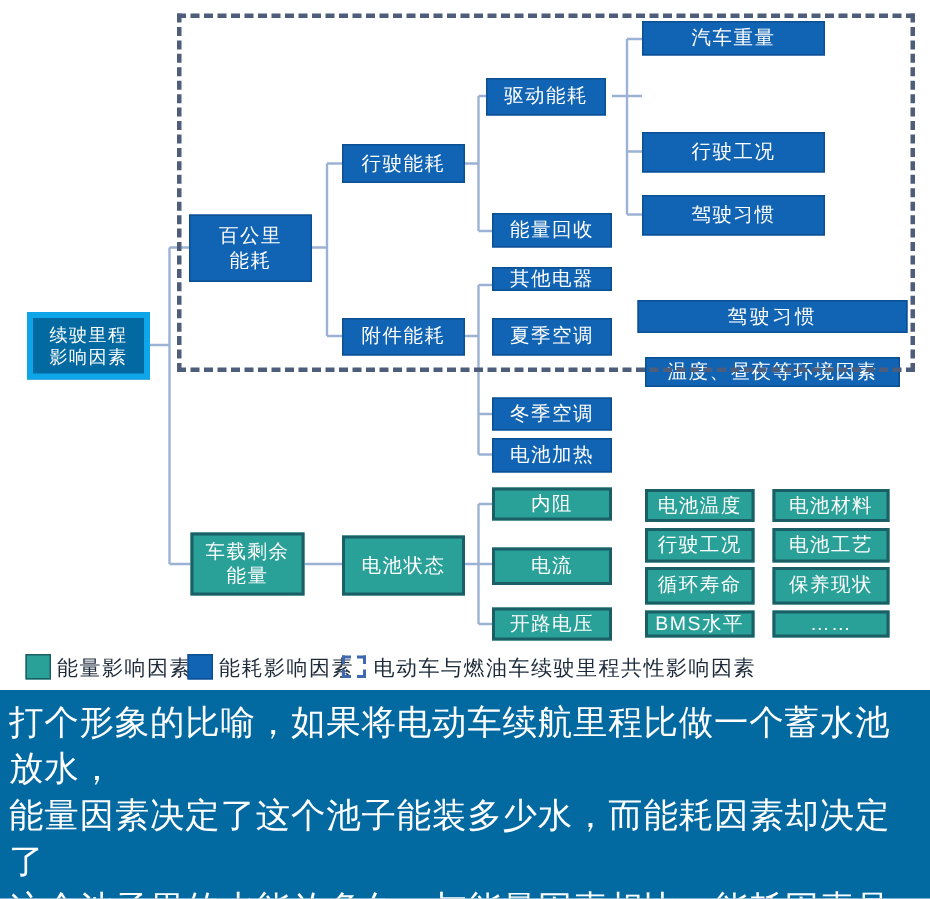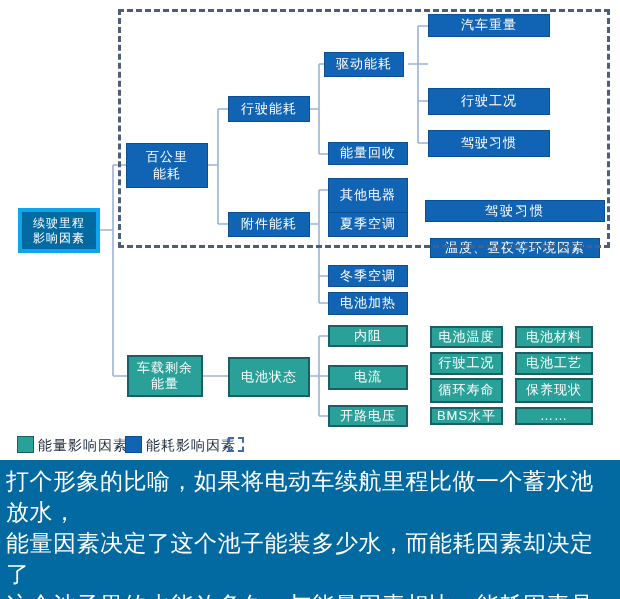--- a/index.html
+++ b/index.html
@@ -52,21 +52,21 @@
 能耗</div>
     <div class="node teal" style="left:127px;top:355px;width:76px;height:42px">车载剩余
 能量</div>
 
     <div class="node blue" style="left:228px;top:96px;width:82px;height:26px">行驶能耗</div>
     <div class="node blue" style="left:228px;top:212px;width:82px;height:25px">附件能耗</div>
     <div class="node teal" style="left:228px;top:357px;width:82px;height:40px">电池状态</div>
 
     <div class="node blue" style="left:324px;top:52px;width:80px;height:25px">驱动能耗</div>
     <div class="node blue" style="left:328px;top:142px;width:80px;height:23px">能量回收</div>
-    <div class="node blue" style="left:328px;top:178px;width:80px;height:35px">其他电器</div>
+    <div class="node blue" style="left:328px;top:178px;width:80px;height:16px">其他电器</div>
     <div class="node blue" style="left:328px;top:212px;width:80px;height:25px">夏季空调</div>
     <div class="node blue" style="left:328px;top:265px;width:80px;height:22px">冬季空调</div>
     <div class="node blue" style="left:328px;top:292px;width:80px;height:23px">电池加热</div>
 
     <div class="node blue" style="left:428px;top:14px;width:122px;height:23px">汽车重量</div>
     <div class="node blue" style="left:428px;top:88px;width:122px;height:27px">行驶工况</div>
     <div class="node blue" style="left:428px;top:130px;width:122px;height:27px">驾驶习惯</div>
 
     <div class="node blue wide" style="left:425px;top:200px;width:180px;height:22px">驾驶习惯</div>
     <div class="node blue" style="left:430px;top:238px;width:170px;height:20px">温度、昼夜等环境因素</div>
@@ -82,20 +82,21 @@
     <div class="node teal" style="left:430px;top:378px;width:73px;height:25px">循环寿命</div>
     <div class="node teal" style="left:515px;top:378px;width:78px;height:25px">保养现状</div>
     <div class="node teal" style="left:430px;top:407px;width:73px;height:18px">BMS水平</div>
     <div class="node teal" style="left:515px;top:407px;width:78px;height:18px">……</div>
 
     <div class="swatch teal-sw" style="left:17px;top:436px"></div>
     <div class="legend-label" style="left:38px;top:437px">能量影响因素</div>
     <div class="swatch blue-sw" style="left:125px;top:436px"></div>
     <div class="legend-label" style="left:146px;top:437px">能耗影响因素</div>
     <div class="swatch dashed-sw" style="left:228px;top:437px"></div>
+    <div class="legend-label" style="left:249px;top:437px">电动车与燃油车续驶里程共性影响因素</div>
   </div>
 
   <div id="caption-panel">
     <div id="caption-text">打个形象的比喻，如果将电动车续航里程比做一个蓄水池放水，
 能量因素决定了这个池子能装多少水，而能耗因素却决定了
 这个池子里的水能放多久。与能量因素相比，能耗因素是
 影响电动车续驶里程的主要因素。</div>
     <div id="watermark">汽车之家</div>
   </div>
 </div>

